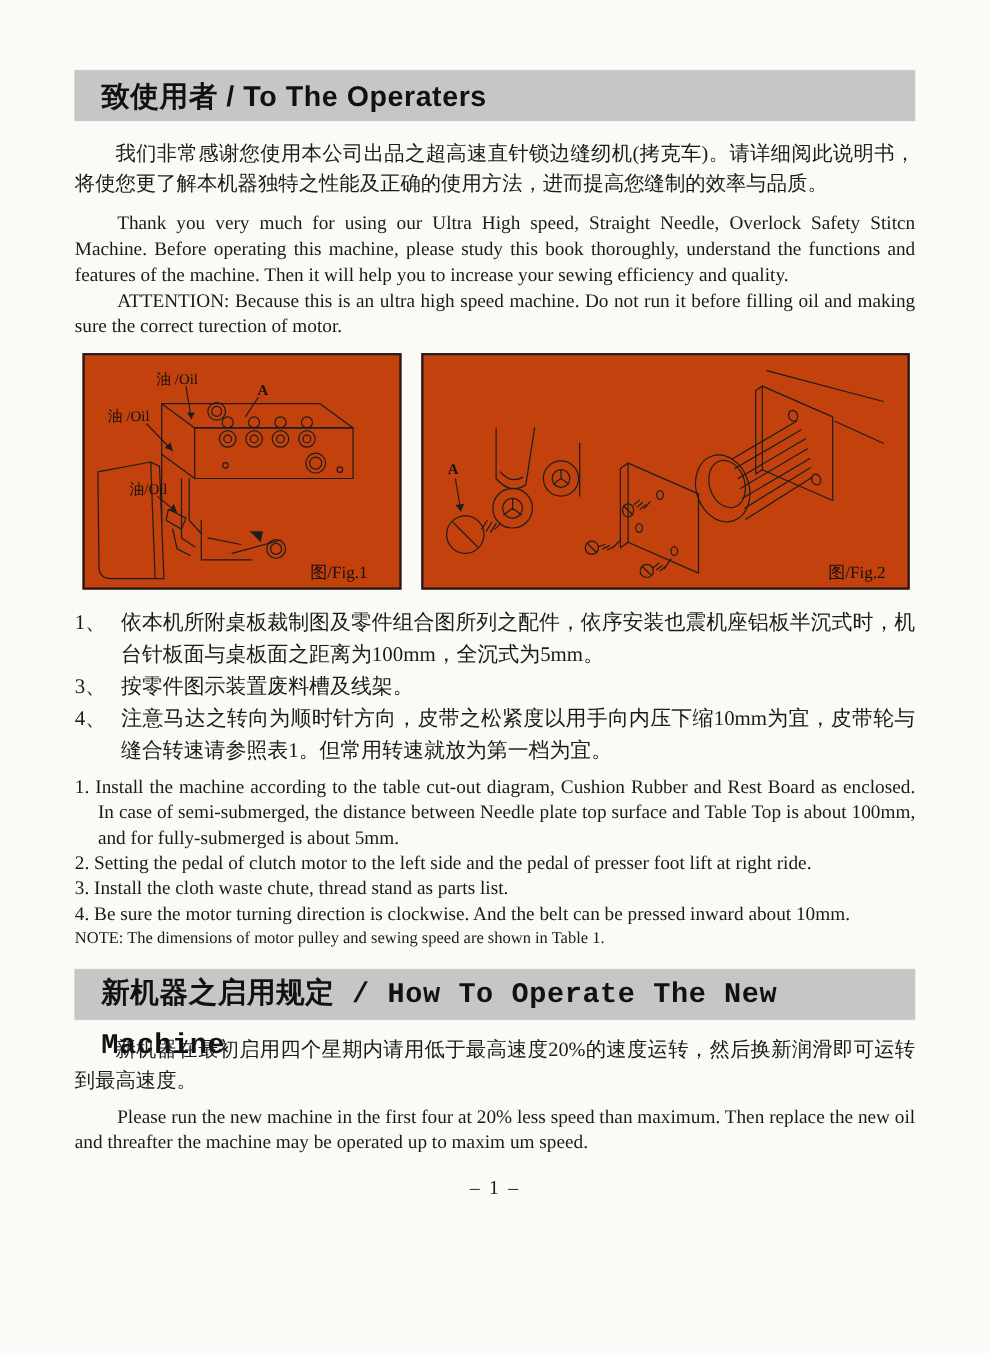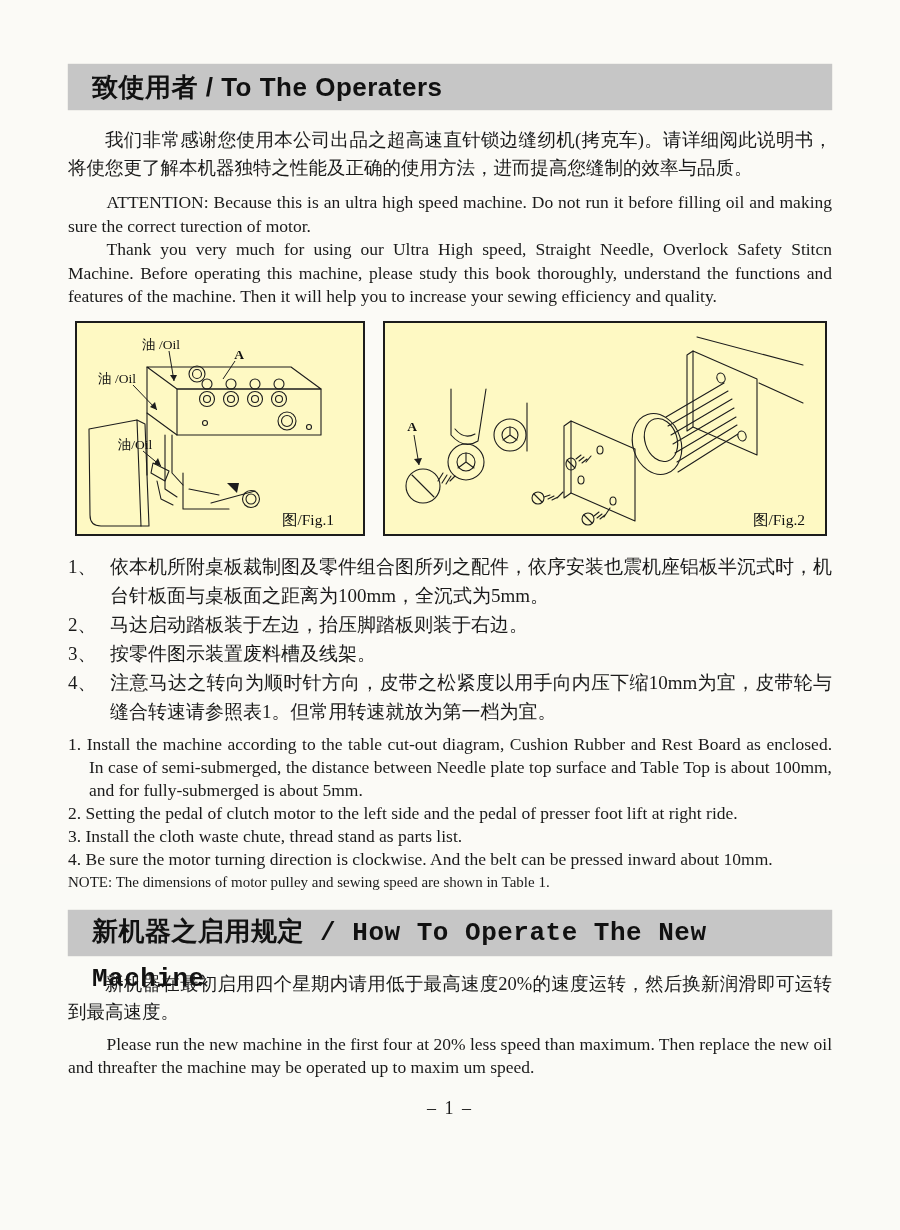--- a/index.html
+++ b/index.html
@@ -25,21 +25,21 @@
 
   .cn{font-size:18.5px;line-height:28px;text-align:justify;margin:0;}
   .cn.ind{text-indent:2em;}
   .en{font-size:17.5px;line-height:23.5px;text-align:justify;margin:0;}
   .en.ind{text-indent:2.2em;}
 
   .blk-cn1{margin-top:16px;}
   .blk-en1{margin-top:9px;}
 
   .figrow{display:flex;gap:18px;margin-top:12px;margin-left:7px;}
-  .figbox{border:2px solid #1c1c1c;background:#fef9c3;}
+  .figbox{border:2px solid #1c1c1c;background:#c2410c;}
   .figbox svg{display:block;}
   .fig-label{font-size:13.5px;fill:#111;font-family:"Liberation Serif", serif;}
   .fig-caption{font-size:15.5px;fill:#111;font-family:"Liberation Serif", serif;}
 
   .bar2{margin-top:26px;}
   .cnlist{margin-top:16px;}
   .cnlist .li{
     font-size:19px;line-height:29px;text-align:justify;
     padding-left:42px;text-indent:-42px;margin:0;
   }
@@ -65,22 +65,22 @@
 
     <div class="bar">
       <span>致使用者 / To The Operaters</span>
     </div>
 
     <div class="blk-cn1">
       <p class="cn ind">我们非常感谢您使用本公司出品之超高速直针锁边缝纫机(拷克车)。请详细阅此说明书，将使您更了解本机器独特之性能及正确的使用方法，进而提高您缝制的效率与品质。</p>
     </div>
 
     <div class="blk-en1">
+      <p class="en ind">Thank you very much for using our Ultra High speed, Straight Needle, Overlock Safety Stitcn Machine. Before operating this machine, please study this book thoroughly, understand the functions and features of the machine. Then it will help you to increase your sewing efficiency and quality.</p>
       <p class="en ind">ATTENTION: Because this is an ultra high speed machine. Do not run it before filling oil and making sure the correct turection of motor.</p>
-      <p class="en ind">Thank you very much for using our Ultra High speed, Straight Needle, Overlock Safety Stitcn Machine. Before operating this machine, please study this book thoroughly, understand the functions and features of the machine. Then it will help you to increase your sewing efficiency and quality.</p>
     </div>
 
     <div class="figrow">
 
       <div class="figbox">
         <svg width="286" height="211" viewBox="0 0 286 211">
           <g stroke="#1d1d1d" fill="none" stroke-width="1.1" stroke-linejoin="round" stroke-linecap="round">
 
             <path d="M12 106 L60 97 L64 203 L24 203 Q13 203 13 192 Z"></path>
             <path d="M60 97 L68 101 L72 203 L64 203"></path>
@@ -204,21 +204,20 @@
           </g>
           <text class="fig-label" x="27" y="108" text-anchor="middle" style="font-weight:bold">A</text>
           <text class="fig-caption" x="394" y="202" text-anchor="middle">图/Fig.2</text>
         </svg>
       </div>
     </div>
 
 
     <div class="cnlist">
       <p class="li"><span class="num">1、</span><span>依本机所附桌板裁制图及零件组合图所列之配件，依序安装也震机座铝板半沉式时，机台针板面与桌板面之距离为100mm，全沉式为5mm。</span></p>
-      <p class="li"><span class="num">2、</span><span>马达启动踏板装于左边，抬压脚踏板则装于右边。</span></p>
       <p class="li"><span class="num">3、</span><span>按零件图示装置废料槽及线架。</span></p>
       <p class="li"><span class="num">4、</span><span>注意马达之转向为顺时针方向，皮带之松紧度以用手向内压下缩10mm为宜，皮带轮与缝合转速请参照表1。但常用转速就放为第一档为宜。</span></p>
     </div>
 
     <div class="enlist">
       <p class="li"><span>1.</span> <span>Install the machine according to the table cut-out diagram, Cushion Rubber and Rest Board as enclosed. In case of semi-submerged, the distance between Needle plate top surface and Table Top is about 100mm, and for fully-submerged is about 5mm.</span></p>
       <p class="li"><span>2.</span> <span>Setting the pedal of clutch motor to the left side and the pedal of presser foot lift at right ride.</span></p>
       <p class="li"><span>3.</span> <span>Install the cloth waste chute, thread stand as parts list.</span></p>
       <p class="li"><span>4.</span> <span>Be sure the motor turning direction is clockwise. And the belt can be pressed inward about 10mm.</span></p>
       <p class="note">NOTE: The dimensions of motor pulley and sewing speed are shown in Table 1.</p>

